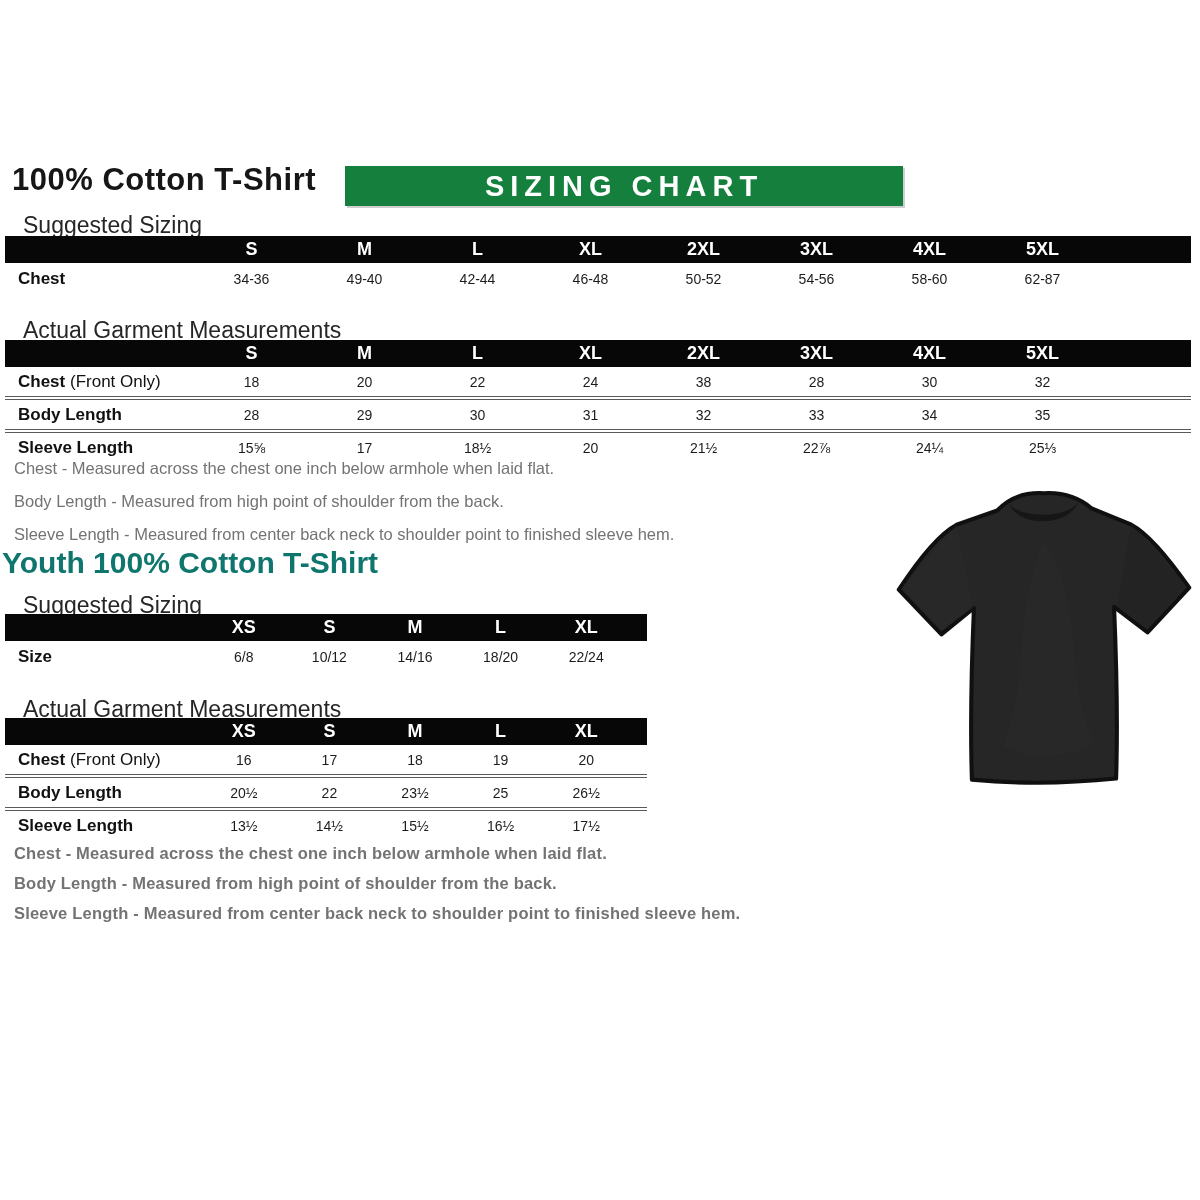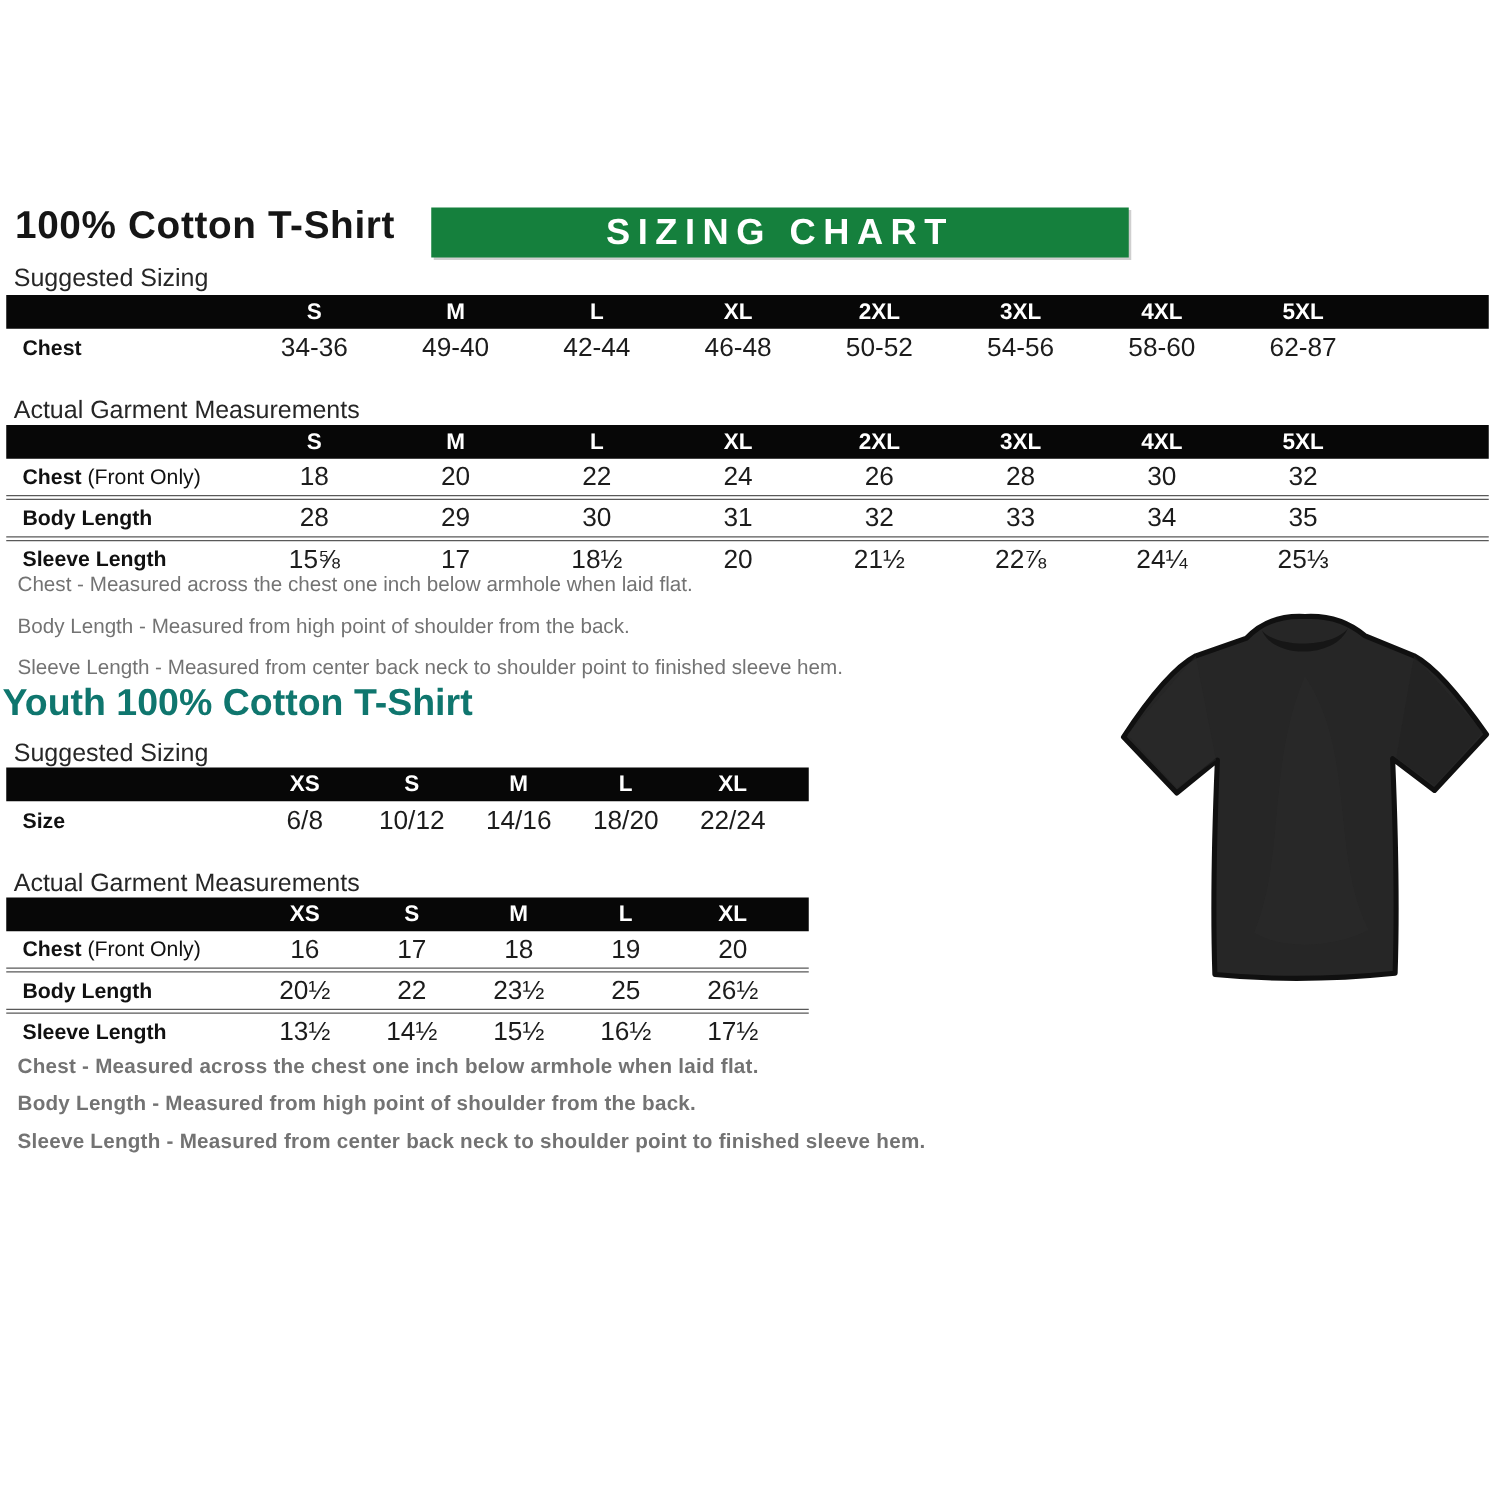--- a/index.html
+++ b/index.html
@@ -8,31 +8,31 @@
   .abs{position:absolute;}
 
   .page-title{left:12px;top:162px;font-size:31px;font-weight:bold;letter-spacing:.5px;color:#161616;}
   .youth-title{left:2px;top:546px;font-size:30px;font-weight:bold;color:#0f766e;}
 
   .banner{left:345px;top:166px;width:558px;height:40px;background:#15803d;
           display:flex;align-items:center;justify-content:center;
           box-shadow:2px 2px 0 #cfcfcf;}
   .banner span{color:#ffffff;font-size:29px;font-weight:bold;letter-spacing:6px;}
 
-  .subhead{left:11px;font-size:20px;color:#262626;}
+  .subhead{left:23px;font-size:23px;color:#262626;}
 
   .tbl{left:5px;}
   .adult .hrow,.adult .drow{display:grid;grid-template-columns:190px repeat(8,1fr) 92px;width:1186px;}
   .youth .hrow,.youth .drow{display:grid;grid-template-columns:196px repeat(5,1fr) 18px;width:642px;}
   .hrow{background:#070707;height:27px;align-items:center;}
   .hcell{color:#ffffff;font-weight:bold;font-size:18px;text-align:center;}
   .drow{align-items:center;height:31px;}
   .drow.m{height:29px;}
   .sep{border-top:4px double #595959;}
-  .dcell{text-align:center;font-size:21px;color:#1c1c1c;}
+  .dcell{text-align:center;font-size:14px;color:#1c1c1c;}
   .lcell{padding-left:13px;font-size:17px;color:#111;white-space:nowrap;}
   .lb{font-weight:bold;}
   .ls{font-weight:normal;}
 
   .notes{left:14px;font-size:16.5px;color:#737373;}
   .notes p{margin:0;}
   .notes.top p{line-height:33px;font-weight:400;}
   .notes.bottom p{line-height:30px;font-weight:600;letter-spacing:.2px;}
 
   .shirt{left:890px;top:480px;width:308px;height:325px;}
@@ -91,21 +91,21 @@
       <div class="hcell">4XL</div>
       <div class="hcell">5XL</div>
       <div></div>
     </div>
     <div class="drow m">
       <div class="lcell"><span class="lb">Chest</span> <span class="ls">(Front Only)</span></div>
       <div class="dcell">18</div>
       <div class="dcell">20</div>
       <div class="dcell">22</div>
       <div class="dcell">24</div>
-      <div class="dcell">26</div>
+      <div class="dcell">38</div>
       <div class="dcell">28</div>
       <div class="dcell">30</div>
       <div class="dcell">32</div>
       <div></div>
     </div>
     <div class="drow m sep">
       <div class="lcell"><span class="lb">Body Length</span></div>
       <div class="dcell">28</div>
       <div class="dcell">29</div>
       <div class="dcell">30</div>

